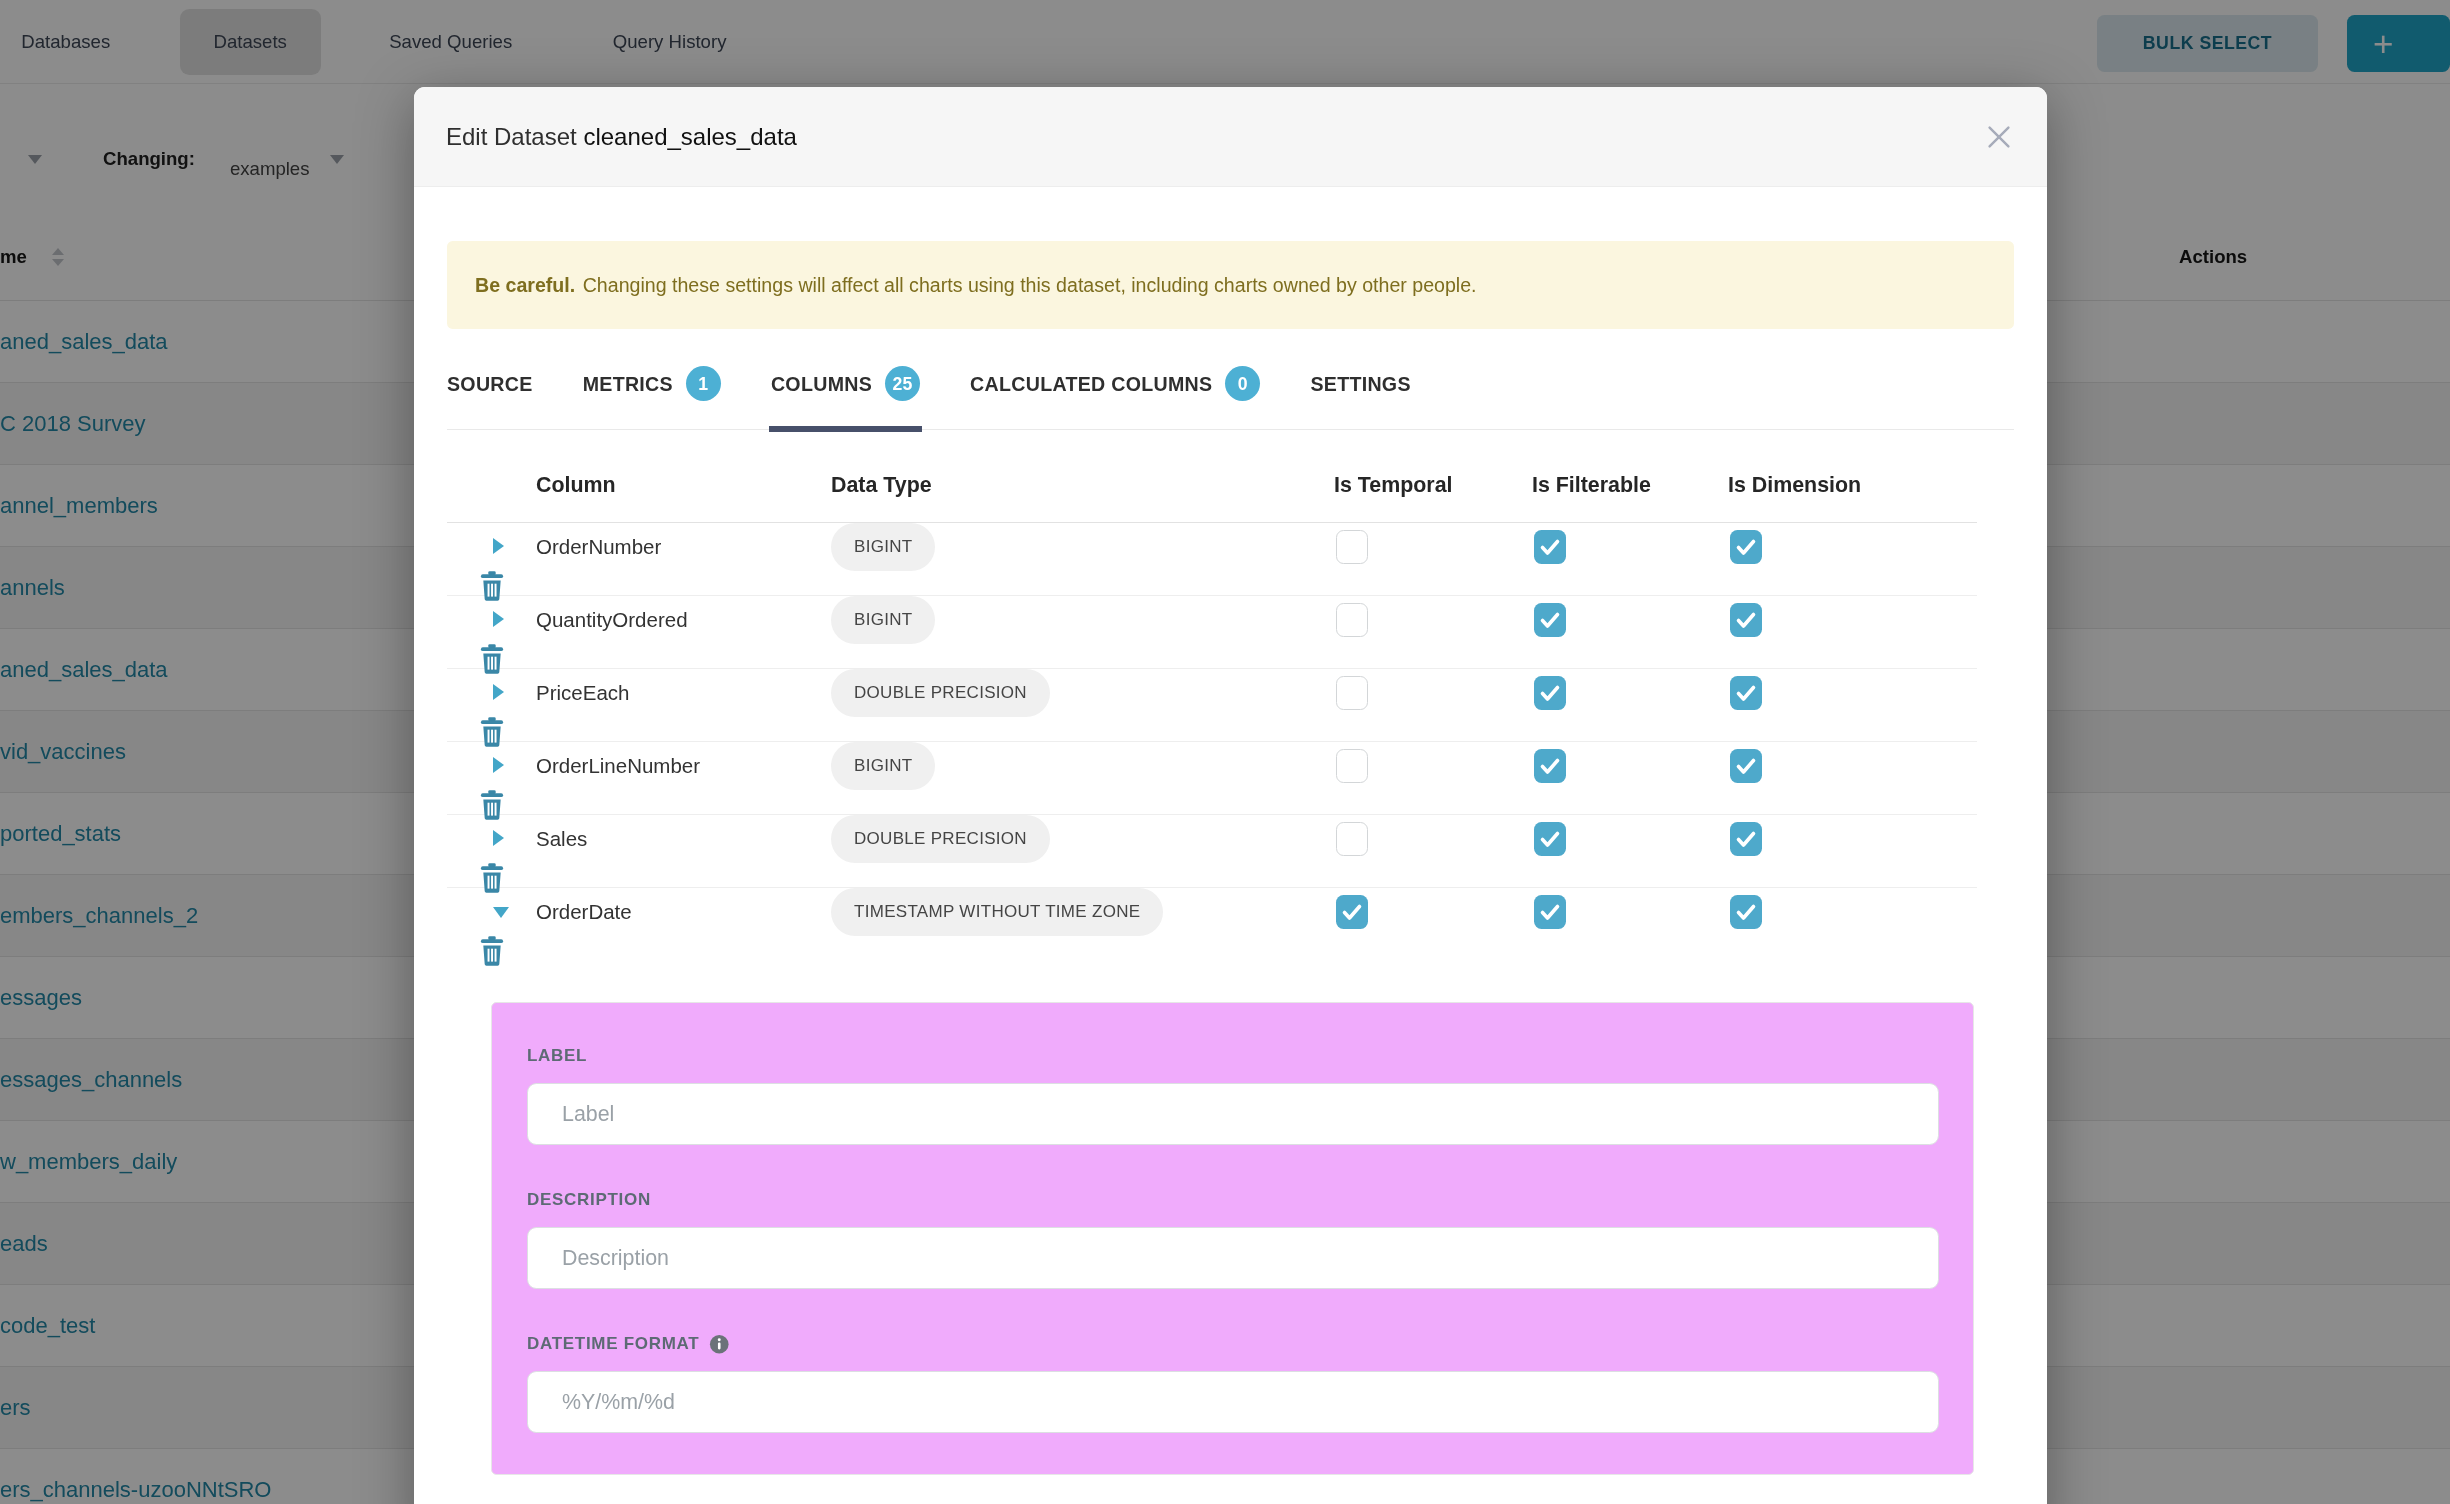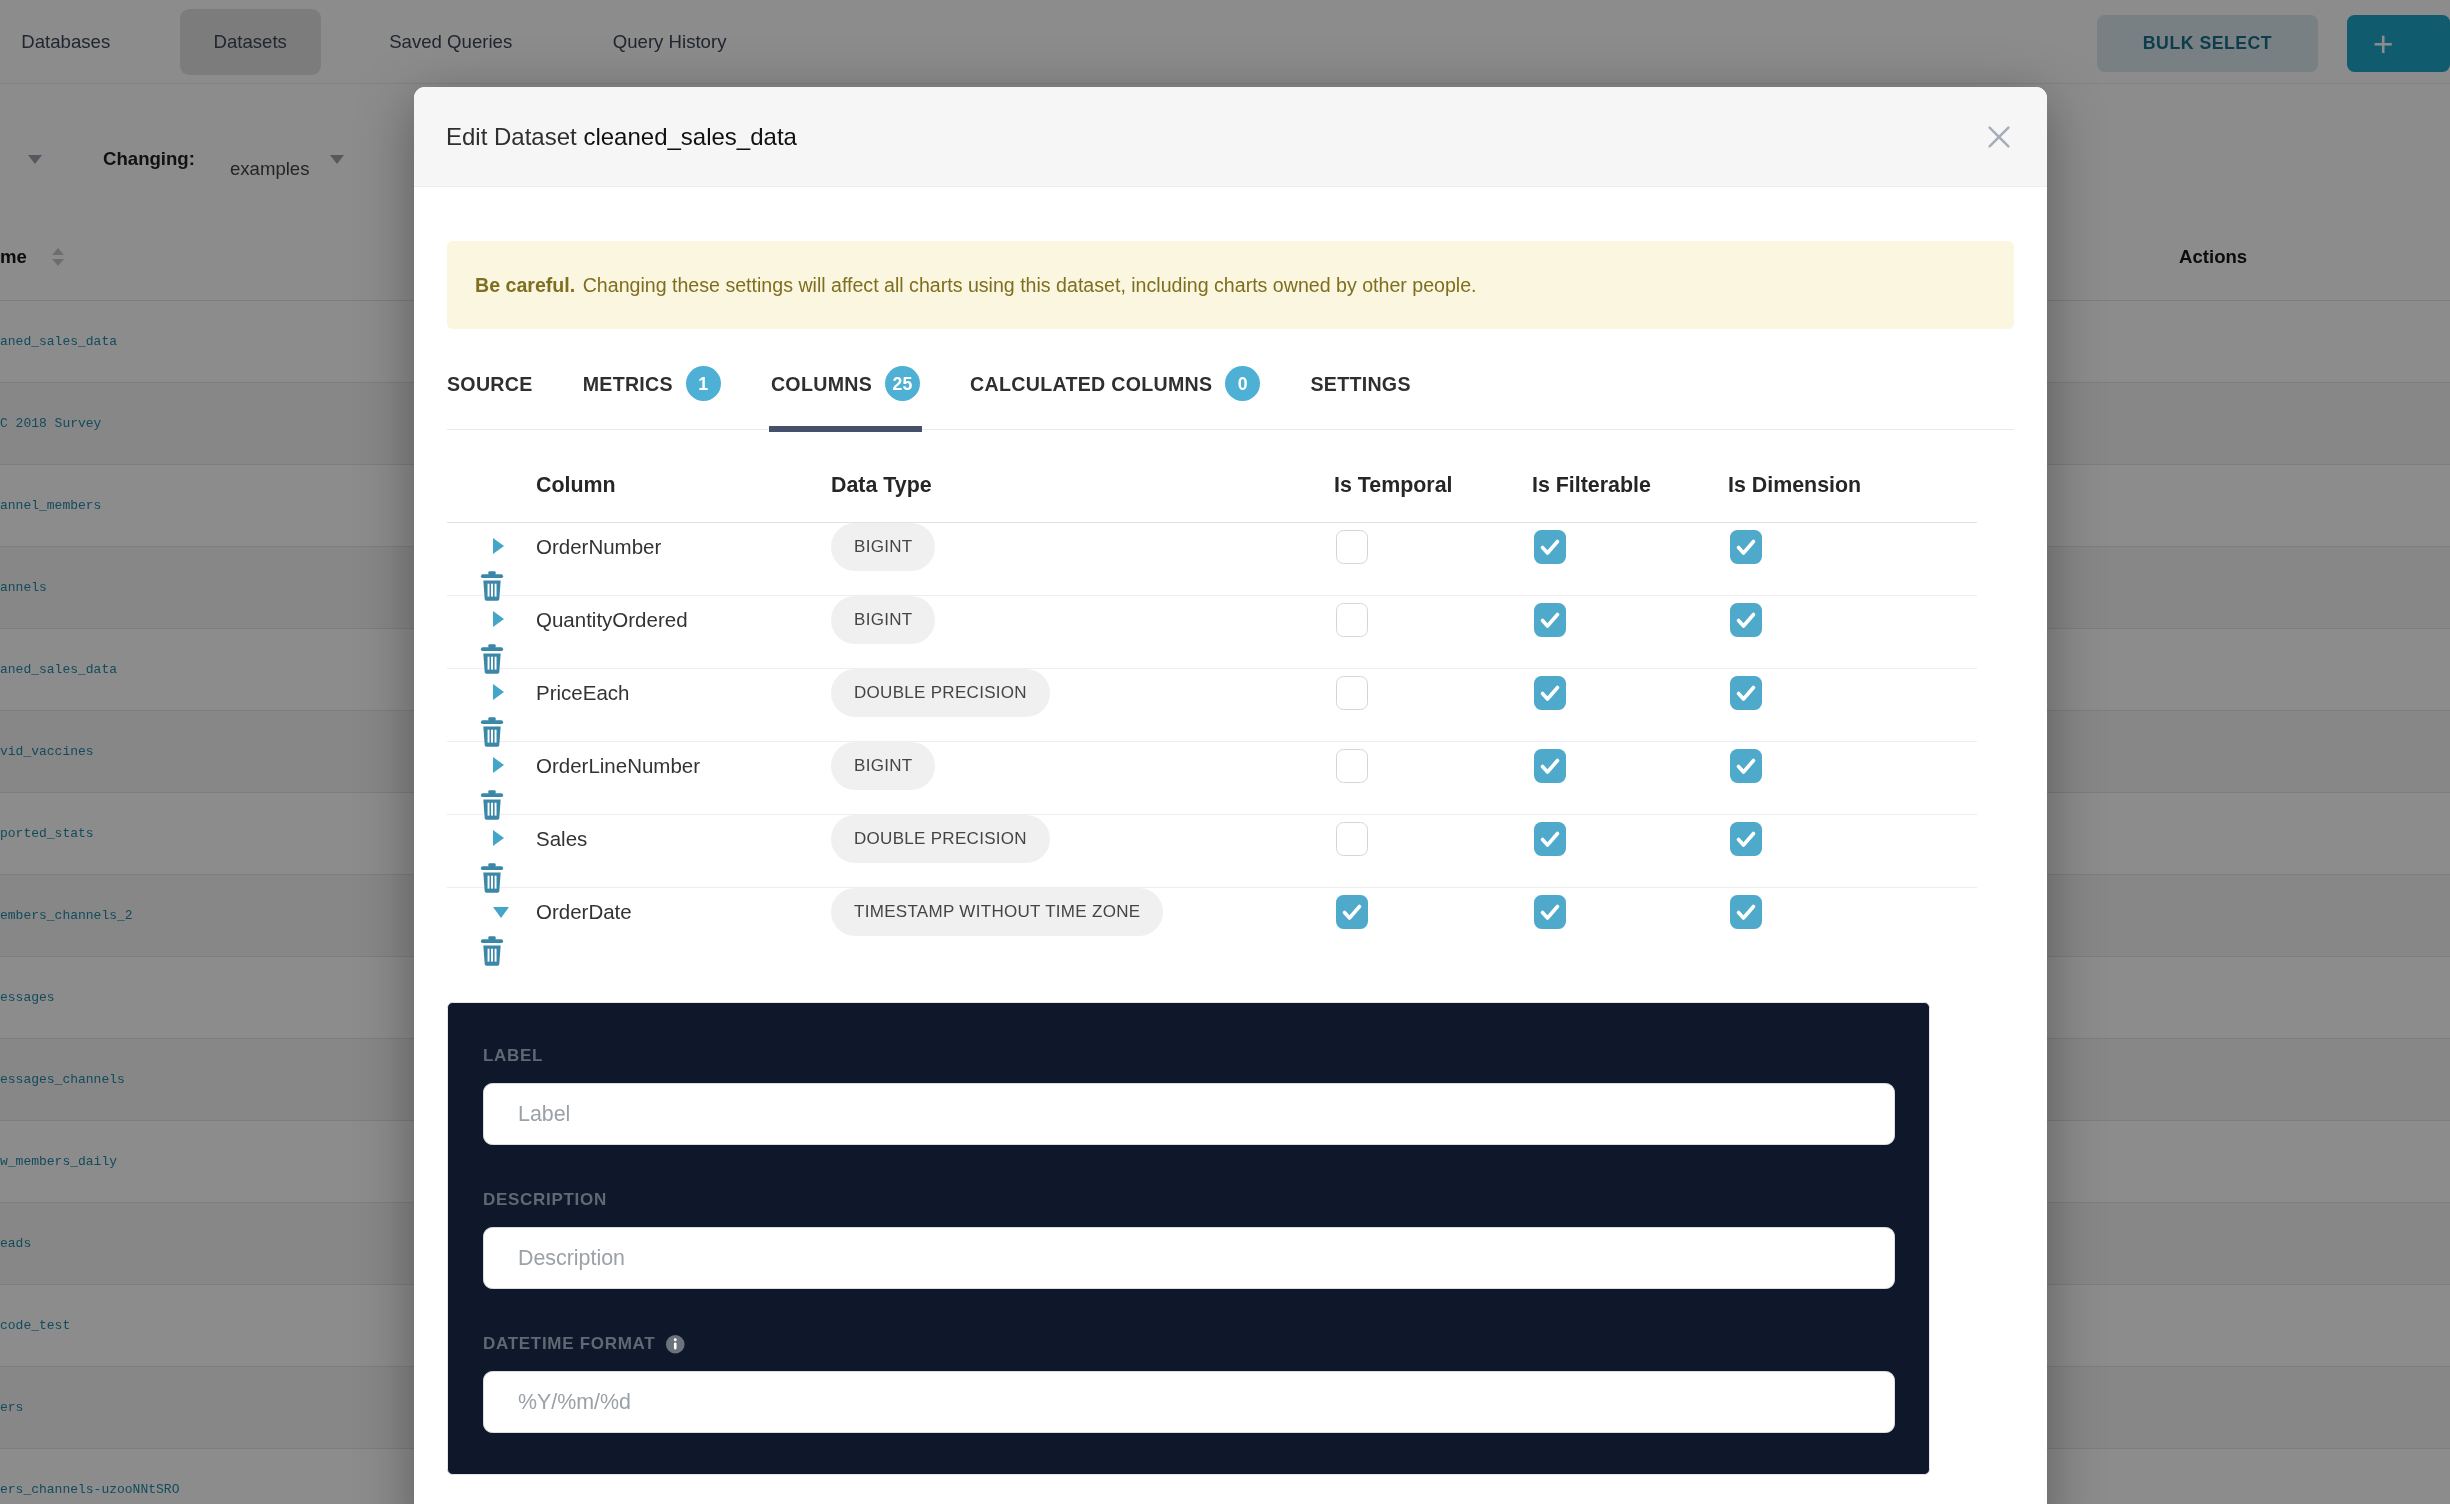--- a/index.html
+++ b/index.html
@@ -40,21 +40,21 @@
   .sort-icon { position:absolute; left:52px; top:17px; display:flex; flex-direction:column; gap:3.7px; }
   .sort-icon i { display:block; width:0; height:0; border-left:6.5px solid transparent;
                  border-right:6.5px solid transparent; }
   .sort-icon .up { border-bottom:7.5px solid #c3c7cc; }
   .sort-icon .dn { border-top:7.5px solid #c3c7cc; }
   .actions-h { position:absolute; left:2179px; top:15px; font-size:18.6px; font-weight:700; color:#161616; }
 
   .bg-rows { position:absolute; left:0; top:300px; width:100%; }
   .bg-row { height:82px; border-top:0.9px solid #e4e4e4; display:flex; align-items:center; background:#fff; }
   .bg-row:nth-child(even) { background:#f6f6f6; }
-  .bg-row a { font-size:13px; color:#2389a8; text-decoration:none; cursor:pointer;font-family:Liberation Mono, monospace; }
+  .bg-row a { font-size:22px; color:#2389a8; text-decoration:none; cursor:pointer; }
 
   
   .overlay { position:absolute; inset:0; background:rgba(0,0,0,0.45); z-index:50; }
 
   
   .modal { position:absolute; left:414px; top:87px; width:1633px; height:1454px; z-index:100;
            background:#fff; border-radius:11.2px 11.2px 0 0; box-shadow:0 13px 56px rgba(0,0,0,.35);
            overflow:hidden; }
   .m-header { height:100px; background:#f6f6f6; border-bottom:0.9px solid #ededed;
               display:flex; align-items:center; padding:0 32px; }
@@ -90,22 +90,22 @@
                        border-top:11.2px solid #43a6c8; border-bottom:none; }
   .col-name { font-size:20.5px; color:#333; }
   .pill { display:inline-block; background:#f0f0f0; color:#454545; border-radius:24px; height:48px;
           line-height:48px; padding:0 23px; font-size:17px; letter-spacing:0.3px; }
   .cb { width:32px; height:34px; border-radius:7.5px; margin-left:1.9px; cursor:pointer;
         display:flex; align-items:center; justify-content:center; }
   .cb.off { background:#fff; border:1.9px solid #d3d6d8; }
   .cb.on { background:#4ea9cb; }
   .trash { width:24px; height:30px; cursor:pointer; justify-self:center; }
 
-  .panel { margin-top:41px; width:1483px; background:#0f172a; border:0.9px solid #e7e7e7;
-           border-radius:5.6px; padding:41px 35px; }
+  .panel { margin-top:41px; width:1483px; background:#f0abfc; border:0.9px solid #e7e7e7;
+           border-radius:5.6px; padding:41px 35px;margin-left:44px; }
   .fgroup { margin-bottom:43px; }
   .fgroup:last-child { margin-bottom:0; }
   .flabel-row { display:flex; align-items:center; gap:9.3px; margin-bottom:15px; }
   .flabel { font-size:17px; font-weight:700; color:#5d6a74; letter-spacing:0.7px; line-height:24px; }
   .finput { width:1412px; height:62px; border:1.4px solid #dcdfe2; border-radius:9.3px; background:#fff;
             padding:0 34px; font-size:21.4px; color:#333; font-family:inherit; outline:none; }
   .finput::placeholder { color:#9aa1a7; }
   .info-icon { width:20.5px; height:20.5px; display:inline-block; }
 </style>
 </head>

